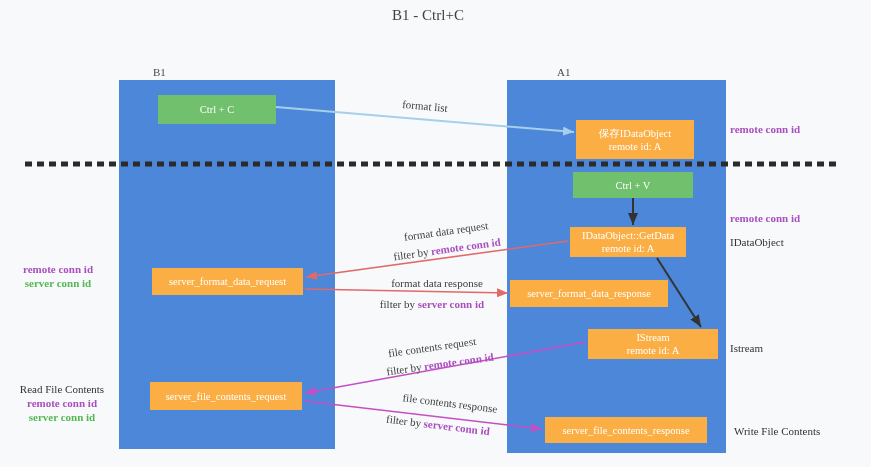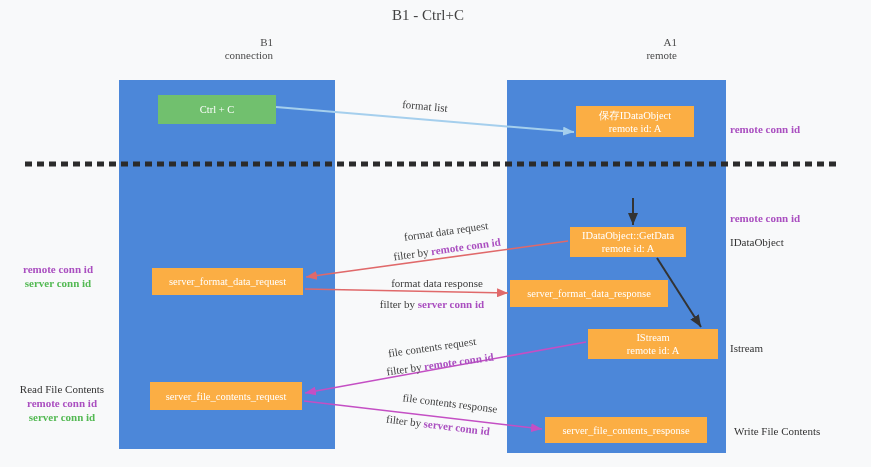--- a/index.html
+++ b/index.html
@@ -2,21 +2,21 @@
 <html style="--background: #f8f9fa; --lane_blue: #4c87d9; --box_green: #71c06e; --box_orange: #fbae44; --arrow_lightblue: #a5cfed; --arrow_red: #e0696a; --arrow_magenta: #c44fc4; --arrow_black: #333333; --text_purple: #aa4fc0; --text_green: #53b953; --dashed_line: #2b2b2b; --text_dark: #3f3f3f;"><head>
 <meta charset="utf-8">
 <style>
   html,body{margin:0;padding:0;}
   body{font-family:"Liberation Sans","DejaVu Sans",sans-serif;}
   .canvas{position:relative;width:871px;height:467px;background:var(--background,#f8f9fa);overflow:hidden;font-family:Liberation Serif, serif;}
 
   .title{position:absolute;left:348px;top:6px;width:160px;text-align:center;
          font-size:15px;line-height:19px;color:var(--text_dark,#3f3f3f);}
 
-  .col-header{position:absolute;top:36px;width:120px;text-align:right;
+  .col-header{position:absolute;top:66px;width:120px;text-align:left;
               font-size:11px;line-height:13px;color:#4a4a4a;}
   .col-header.left{left:153px;}
   .col-header.right{left:557px;}
 
   .lane{position:absolute;background:var(--lane_blue,#4c87d9);}
   .lane-left{left:119px;top:80px;width:216px;height:369px;}
   .lane-right{left:507px;top:80px;width:219px;height:373px;}
 
   svg.arrows{position:absolute;left:0;top:0;width:871px;height:467px;pointer-events:none;}
   .s-lightblue{stroke:var(--arrow_lightblue,#a5cfed);stroke-width:2;}
@@ -89,25 +89,28 @@
     <line class="s-red" x1="568" y1="241" x2="306" y2="277" marker-end="url(#ah-rd)"></line>
     <line class="s-red" x1="305" y1="289" x2="508" y2="293" marker-end="url(#ah-rd)"></line>
     <line class="s-magenta" x1="586" y1="342" x2="305" y2="393" marker-end="url(#ah-mg)"></line>
     <line class="s-magenta" x1="304" y1="401" x2="542" y2="429" marker-end="url(#ah-mg)"></line>
   </svg>
 
   <div class="box green" style="left:158px;top:95px;width:118px;height:29px;">
     <div class="l1">Ctrl + C</div>
   </div>
 
-  <div class="box orange" style="left:576px;top:106px;width:118px;height:31px;">
+  <div class="box orange" style="left:576px;top:120px;width:118px;height:39px;">
     <div class="l1">保存IDataObject</div>
     <div class="l2">remote id: A</div>
   </div>
 
+  <div class="box green" style="left:573px;top:172px;width:120px;height:26px;">
+    <div class="l1">Ctrl + V</div>
+  </div>
 
   <div class="box orange" style="left:570px;top:227px;width:116px;height:30px;">
     <div class="l1">IDataObject::GetData</div>
     <div class="l2">remote id: A</div>
   </div>
 
   <div class="box orange" style="left:510px;top:280px;width:158px;height:27px;">
     <div class="l1">server_format_data_response</div>
   </div>
 

